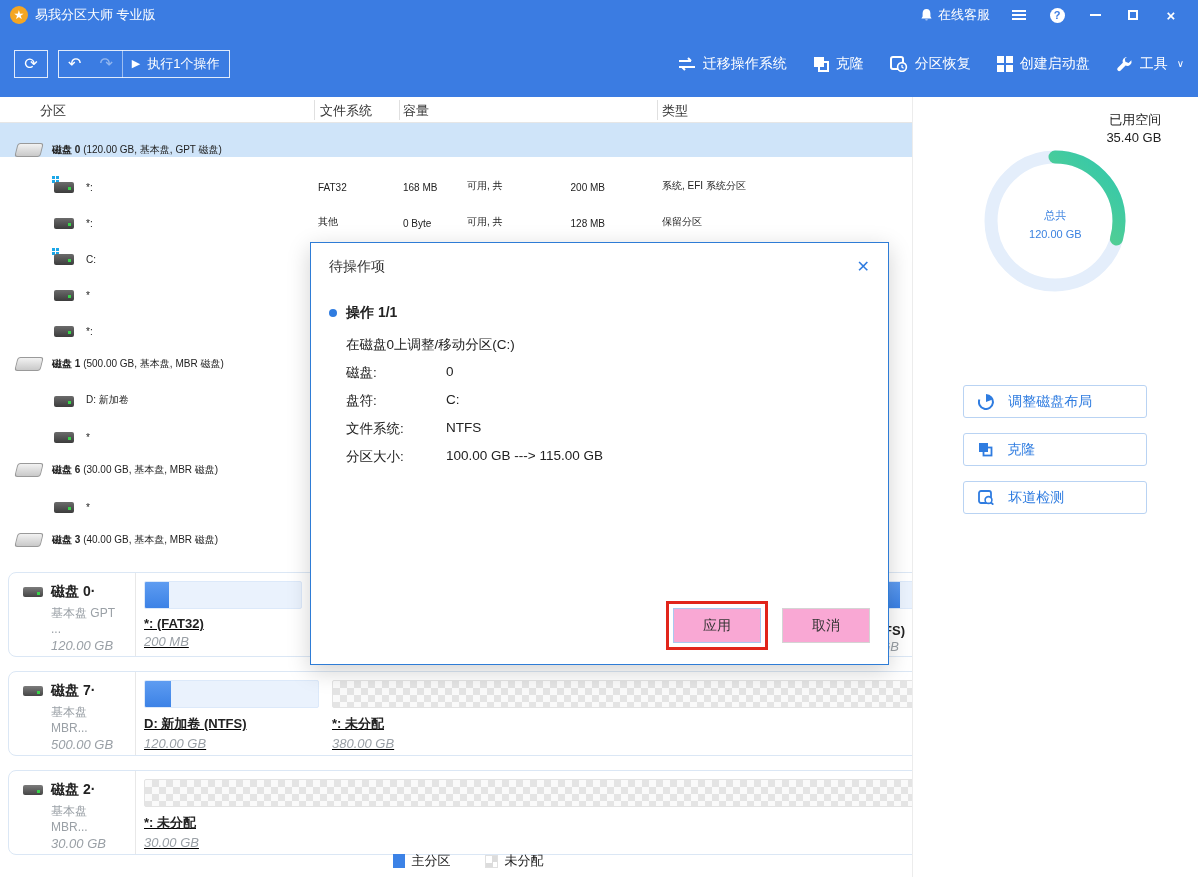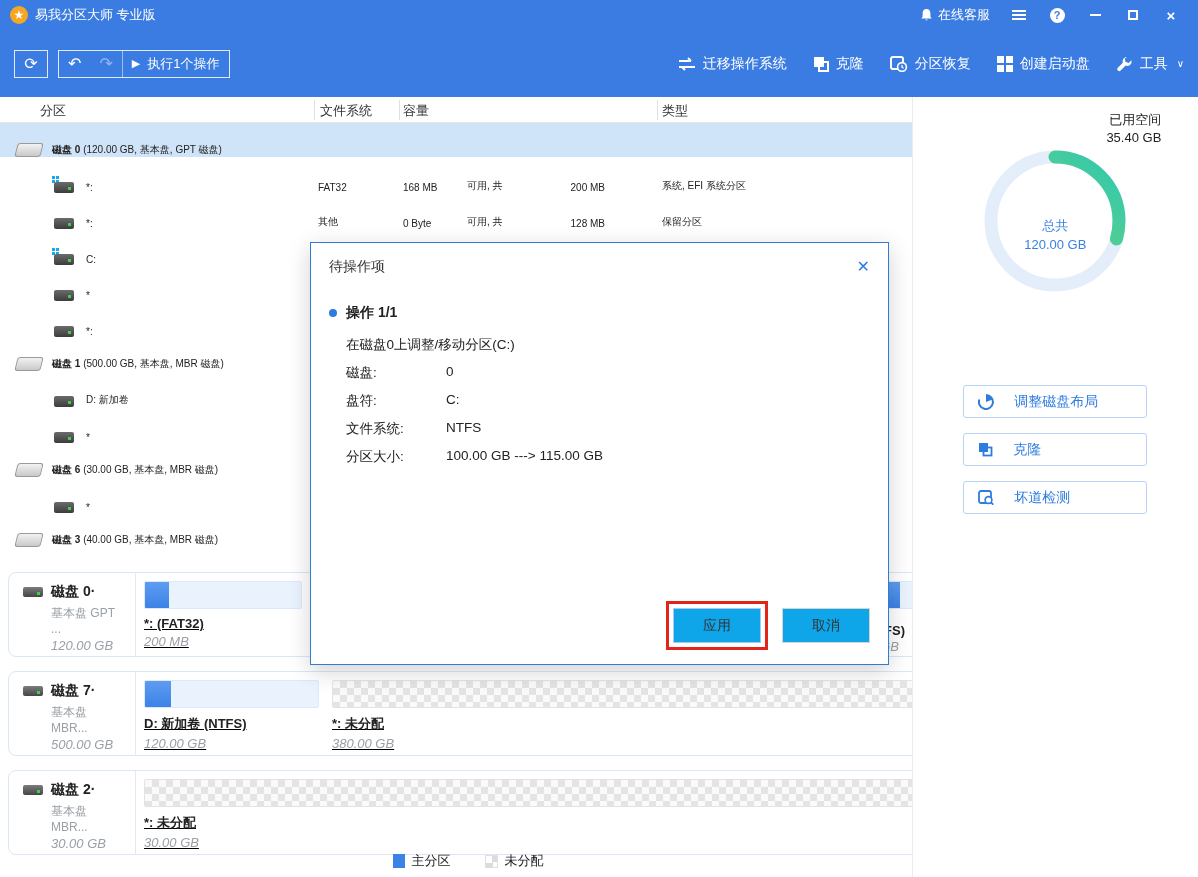--- a/index.html
+++ b/index.html
@@ -121,48 +121,48 @@
   .leg-sq { width:12px; height:14px; background:#3c82e6; }
   .leg-ck { width:13px; height:13px;
     background:conic-gradient(#dcdcdc 90deg,#fff 90deg 180deg,#dcdcdc 180deg 270deg,#fff 270deg);
     background-size:13px 13px; border:1px solid #e0e0e0; }
 
   
   .donut-wrap { position:relative; margin:14px auto 0; width:220px; height:230px; }
   .donut-wrap svg { position:absolute; left:28px; top:28px; }
   .used-label { position:absolute; right:4px; top:0; text-align:right; font-size:13px;
     color:#222; line-height:18px; }
-  .donut-center { position:absolute; left:28px; top:105px; width:164px; text-align:center;
-    color:#3b82e0; font-size:13px; line-height:19px; }
+  .donut-center { position:absolute; left:28px; top:95px; width:164px; text-align:center;
+    color:#3b82e0; font-size:11px; line-height:19px; }
   .side-buttons { margin-top:44px; display:flex; flex-direction:column; gap:15px;
     align-items:center; }
   .side-btn { width:184px; height:33px; border:1px solid #b9d3f3; border-radius:3px;
     background:#fff; color:#2f7ce0; font-size:14px; display:flex; align-items:center;
-    gap:20px; padding-left:14px; cursor:pointer; }
+    gap:14px; padding-left:14px; cursor:pointer; }
   .side-btn svg { display:block; }
 
   
   .dialog { position:absolute; left:310px; top:242px; width:579px; height:423px;
     background:#fff; border:1px solid #2e7cd6; box-shadow:0 6px 22px rgba(0,0,0,.18);
     z-index:50; }
   .dlg-head { display:flex; align-items:center; justify-content:space-between;
     padding:14px 18px 0 18px; }
   .dlg-title { font-size:14px; color:#333; }
   .dlg-close { color:#2f7ce0; font-size:16px; font-weight:bold; cursor:pointer; }
   .dlg-op { display:flex; align-items:center; gap:9px; margin:28px 0 0 18px; }
   .dot { width:8px; height:8px; border-radius:50%; background:#2f7ce0; }
   .dlg-op-title { font-size:14px; font-weight:bold; color:#222; }
   .dlg-desc { margin:14px 0 0 35px; font-size:13.5px; color:#222; }
   .dlg-fields { margin:10px 0 0 35px; font-size:13.5px; color:#222; }
   .dlg-frow { display:flex; margin-top:10px; }
   .dlg-k { width:100px; }
   .dlg-btns { position:absolute; right:18px; bottom:14px; display:flex; align-items:center;
     gap:14px; }
   .redbox { border:3px solid #e1251b; padding:4px; }
-  .dlg-btn { width:88px; height:35px; background:#0ea5e9; font-size:14px; color:#333;
+  .dlg-btn { width:88px; height:35px; background:#f9a8d4; font-size:14px; color:#333;
     display:flex; align-items:center; justify-content:center; cursor:pointer; }
   .apply { border:1px solid #a8c9f0; }
   .cancel { border:1px solid #d4d4d4; }
 </style>
 </head>
 <body>
 
 <div class="app">
 
   <div class="titlebar">

